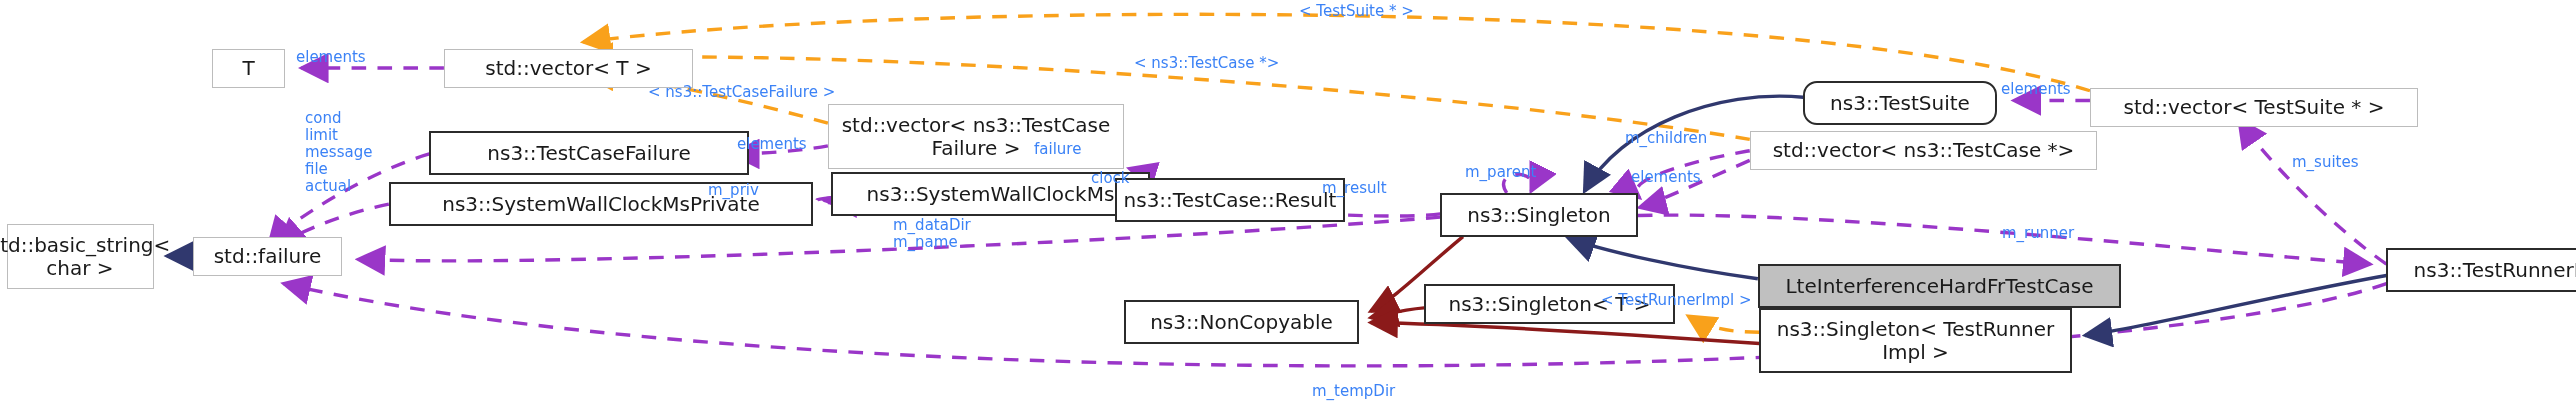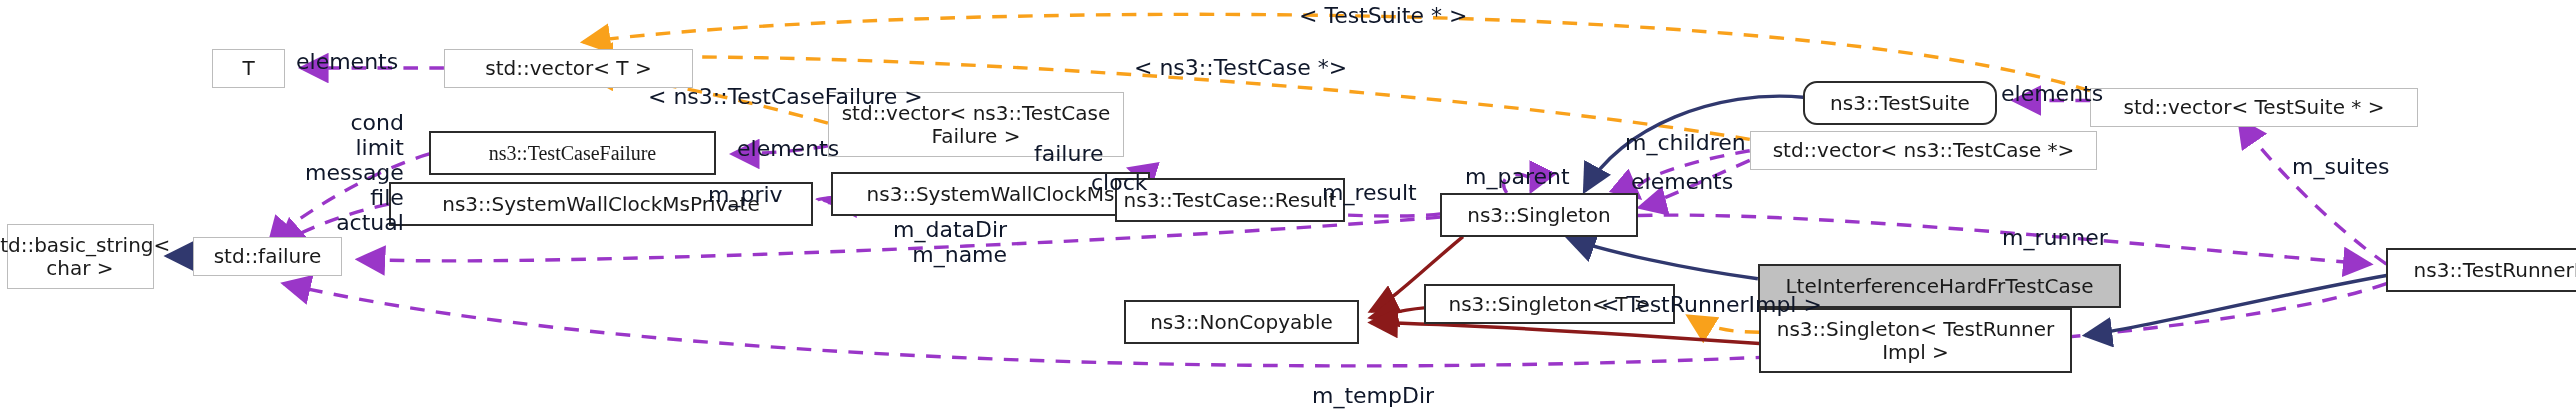--- a/index.html
+++ b/index.html
@@ -7,22 +7,22 @@
           font-family:"DejaVu Sans","Liberation Sans",sans-serif;overflow:hidden;}
   svg.edges{position:absolute;left:0;top:0;width:2576px;height:410px;}
 
   .node{position:absolute;box-sizing:border-box;display:flex;align-items:center;
         justify-content:center;text-align:center;background:#ffffff;
         font-size:20px;color:#1a1a1a;line-height:1.12;white-space:pre;}
   .node.solid{border:2px solid #2b2b2b;}
   .node.light{border:1px solid #bcbcbc;}
   .node.highlight{border:2px solid #2b2b2b;background:#c0c0c0;}
 
-  .elabel{position:absolute;font-size:22px;color:#0f172a;white-space:pre;
-          text-align:right;line-height:1.14;background:transparent;}
+  .elabel{position:absolute;font-size:15px;color:#3b82f6;white-space:pre;
+          text-align:left;line-height:1.14;background:transparent;}
 </style>
 </head>
 <body>
 
 <div id="canvas">
 
   <svg class="edges" viewBox="0 0 1590 253" preserveAspectRatio="none">
     <defs>
       <marker id="ah-purple" markerWidth="9" markerHeight="9" refX="8" refY="4.5" orient="auto">
         <path d="M0,0 L9,4.5 L0,9 z" fill="#9a36c8"></path>
@@ -77,26 +77,26 @@
 
       <path d="M903,146 C880,165 860,185 846,192" stroke="#8b1a1a" marker-end="url(#ah-dark)"></path>
       <path d="M879,190 C866,191 856,194 846,196" stroke="#8b1a1a" marker-end="url(#ah-dark)"></path>
       <path d="M1086,212 C1000,206 900,200 846,199" stroke="#8b1a1a" marker-end="url(#ah-dark)"></path>
     </g>
   </svg>
 
   <div id="nodes-layer">
       <div class="node light" style="left: 212px; top: 49px; width: 73px; height: 39px;">T</div>
       <div class="node light" style="left: 444px; top: 49px; width: 249px; height: 39px;">std::vector&lt; T &gt;</div>
-      <div class="node solid" style="left: 429px; top: 131px; width: 287px; height: 44px; font-family: Liberation Serif, serif;">ns3::TestCaseFailure</div>
+      <div class="node solid" style="left: 429px; top: 131px; width: 320px; height: 44px;">ns3::TestCaseFailure</div>
       <div class="node solid" style="left: 389px; top: 182px; width: 424px; height: 44px;">ns3::SystemWallClockMsPrivate</div>
       <div class="node light" style="left: 6.5px; top: 224px; width: 147px; height: 65px;">std::basic_string&lt;
 char &gt;</div>
       <div class="node light" style="left: 193px; top: 237px; width: 149px; height: 39px;">std::failure</div>
-      <div class="node light" style="left: 828px; top: 92px; width: 296px; height: 65px;">std::vector&lt; ns3::TestCase
+      <div class="node light" style="left: 828px; top: 104px; width: 296px; height: 65px;">std::vector&lt; ns3::TestCase
 Failure &gt;</div>
       <div class="node solid" style="left: 831px; top: 172px; width: 319px; height: 44px;">ns3::SystemWallClockMs</div>
       <div class="node solid" style="left: 1115px; top: 170px; width: 230px; height: 44px; margin-top: 8px;">ns3::TestCase::Result</div>
       <div class="node solid" style="left: 1440px; top: 193px; width: 198px; height: 44px;">ns3::Singleton</div>
       <div class="node solid" style="left: 1124px; top: 300px; width: 235px; height: 44px;">ns3::NonCopyable</div>
       <div class="node solid" style="left: 1424px; top: 284px; width: 251px; height: 40px;">ns3::Singleton&lt; T &gt;</div>
       <div class="node light" style="left: 1750px; top: 131px; width: 347px; height: 39px;">std::vector&lt; ns3::TestCase *&gt;</div>
       <div class="node solid" style="left: 1803px; top: 81px; width: 194px; height: 44px; border-radius: 14px;">ns3::TestSuite</div>
       <div class="node light" style="left: 2090px; top: 88px; width: 328px; height: 39px;">std::vector&lt; TestSuite * &gt;</div>
       <div class="node highlight" style="left: 1758px; top: 264px; width: 363px; height: 44px;">LteInterferenceHardFrTestCase</div>

